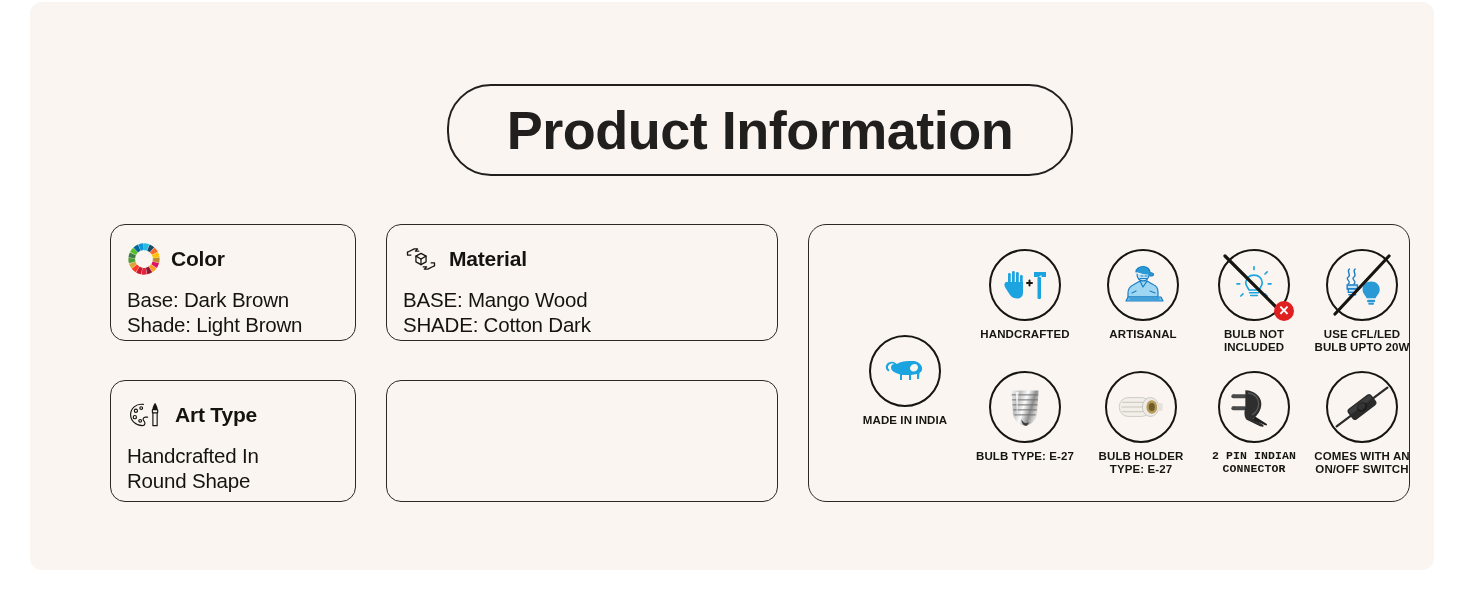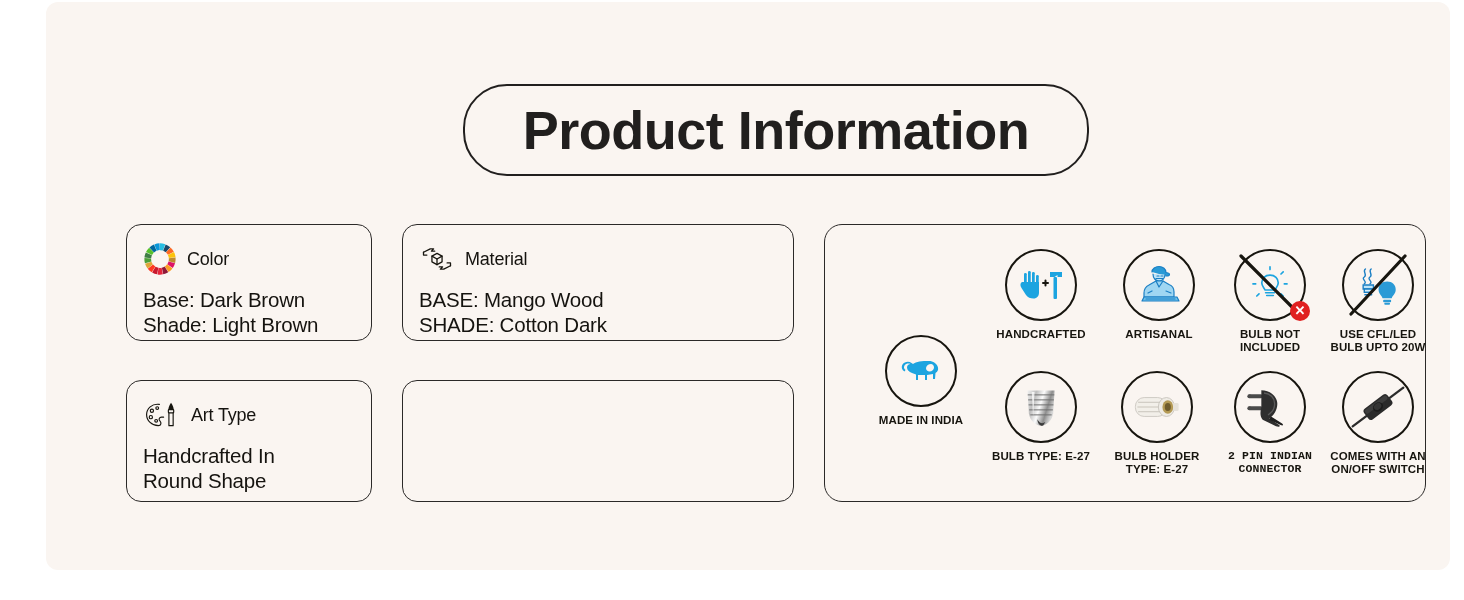--- a/index.html
+++ b/index.html
@@ -3,42 +3,42 @@
 <meta charset="utf-8">
 <style>
   html,body{margin:0;padding:0;}
   body{
     width:1464px;height:600px;background:#ffffff;
     font-family:"Liberation Sans", sans-serif;
     -webkit-font-smoothing:antialiased;overflow:hidden;
   }
   .canvas{
     position:absolute;left:30px;top:2px;width:1404px;height:568px;
-    background:#faf5f1;border-radius:12px;margin-left:16px;
+    background:#faf5f1;border-radius:12px;
   }
 
   
   .title-pill{
     position:absolute;left:417px;top:82px;width:622px;height:88px;
     border:2px solid #211f1e;border-radius:44px;
     display:flex;align-items:center;justify-content:center;
   }
   .title-pill span{
     font-size:54px;font-weight:bold;color:#211f1e;letter-spacing:-0.5px;
     line-height:1;
   }
 
   
   .card{
     position:absolute;border:1.6px solid #2b2928;border-radius:15px;
     box-sizing:border-box;padding:14px 16px 12px 16px;
   }
   .card-head{display:flex;align-items:center;gap:10px;height:40px;}
   .card-head .card-title{
-    font-size:18px;font-weight:normal;color:#15130f;letter-spacing:-0.2px;
+    font-size:21px;font-weight:bold;color:#15130f;letter-spacing:-0.2px;
   }
   .card-body{margin-top:8px;}
   .card-body div{
     font-size:20.5px;color:#15130f;line-height:1.22;letter-spacing:-0.2px;
     white-space:nowrap;
   }
   #card-color{left:80px;top:222px;width:246px;height:117px;}
   #card-material{left:356px;top:222px;width:392px;height:117px;}
   #card-arttype{left:80px;top:378px;width:246px;height:122px;}
   #card-dimensions{left:356px;top:378px;width:392px;height:122px;}

